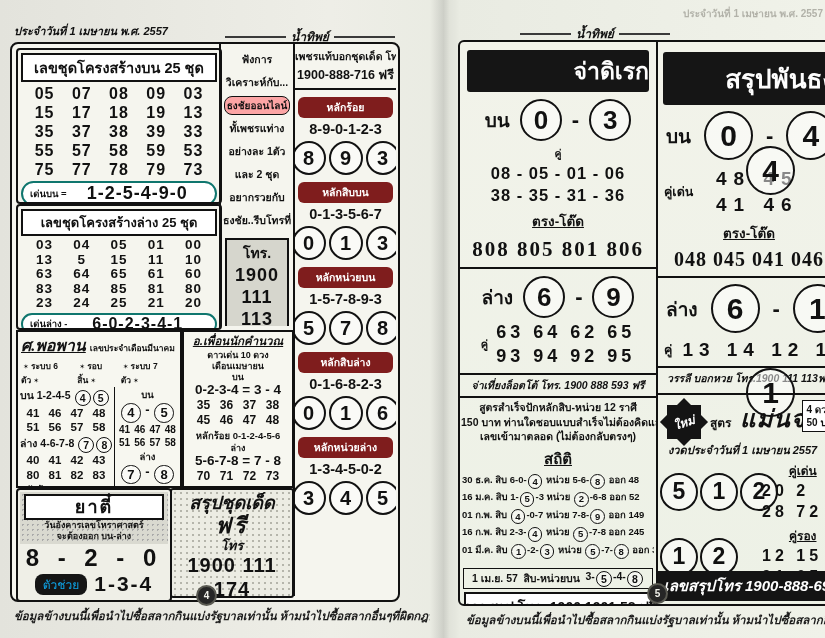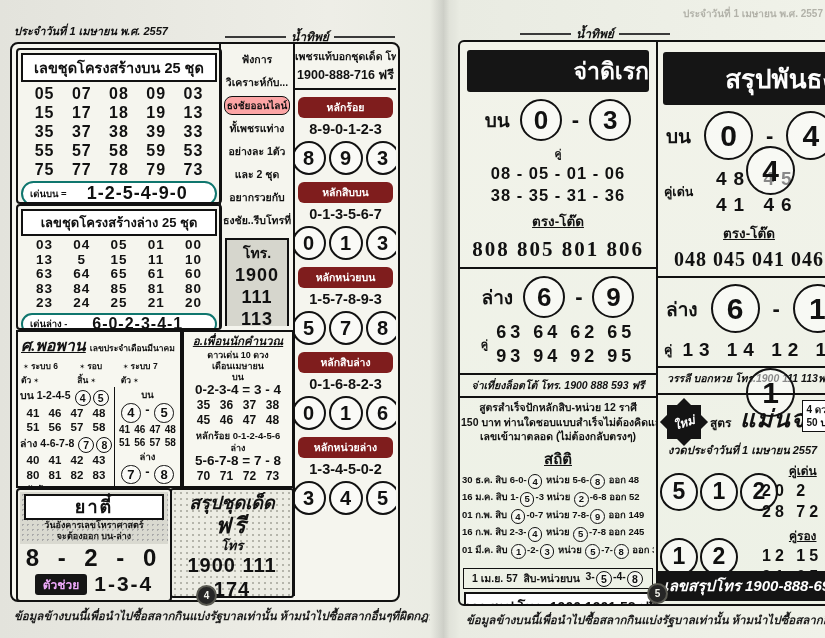--- a/index.html
+++ b/index.html
@@ -91,21 +91,21 @@
   .pu-formula{font-size:13.5px;font-weight:bold;white-space:nowrap;}
   .g-puen .grid-cell{font-size:12px;line-height:14.5px;}
   .pu-hund{font-size:9.5px;font-weight:bold;white-space:nowrap;}
 
   .b-yatee{position:absolute;left:4px;top:444px;width:148px;height:106px;border:2.5px solid #111;border-radius:4px;background:#efefe7;padding:2px;overflow:hidden;}
   .yt-head{background-color:#d9d9d0;background-image:radial-gradient(#aaa 1px,transparent 1px);background-size:5px 5px;text-align:center;padding:2px 4px;}
   .yt-title{border:2px solid #111;background:#fff;font-size:18px;font-weight:bold;letter-spacing:2px;line-height:22px;}
   .yt-line{font-size:9px;font-weight:bold;line-height:11px;white-space:nowrap;}
   .yt-nums{font-size:24px;font-weight:bold;text-align:center;letter-spacing:6px;line-height:28px;}
   .yt-helper{display:flex;align-items:center;justify-content:center;gap:7px;}
-  .yt-badge{background:#151515;color:#f0abfc;border-radius:3px;font-size:12px;font-weight:bold;padding:1px 8px;}
+  .yt-badge{background:#151515;color:#0ea5e9;border-radius:8px;font-size:12px;font-weight:normal;padding:1px 8px;}
   .yt-helper-val{font-size:21px;font-weight:bold;letter-spacing:2px;}
 
   .b-sarup{position:absolute;left:158px;top:444px;width:120px;height:106px;border:2px solid #111;border-radius:3px;
     background-color:#ececE3;background-image:radial-gradient(#b5b5ab 1px,transparent 1px);background-size:6px 6px;
     text-align:center;overflow:hidden;}
   .sr-title{font-size:18px;font-weight:bold;font-style:italic;line-height:22px;margin-top:2px;}
   .sr-free{font-size:22px;font-weight:bold;font-style:italic;letter-spacing:3px;line-height:24px;}
   .sr-tel-label{font-size:13px;font-weight:bold;font-style:italic;line-height:15px;}
   .sr-tel{font-size:20px;font-weight:bold;line-height:24px;letter-spacing:1px;}
 

